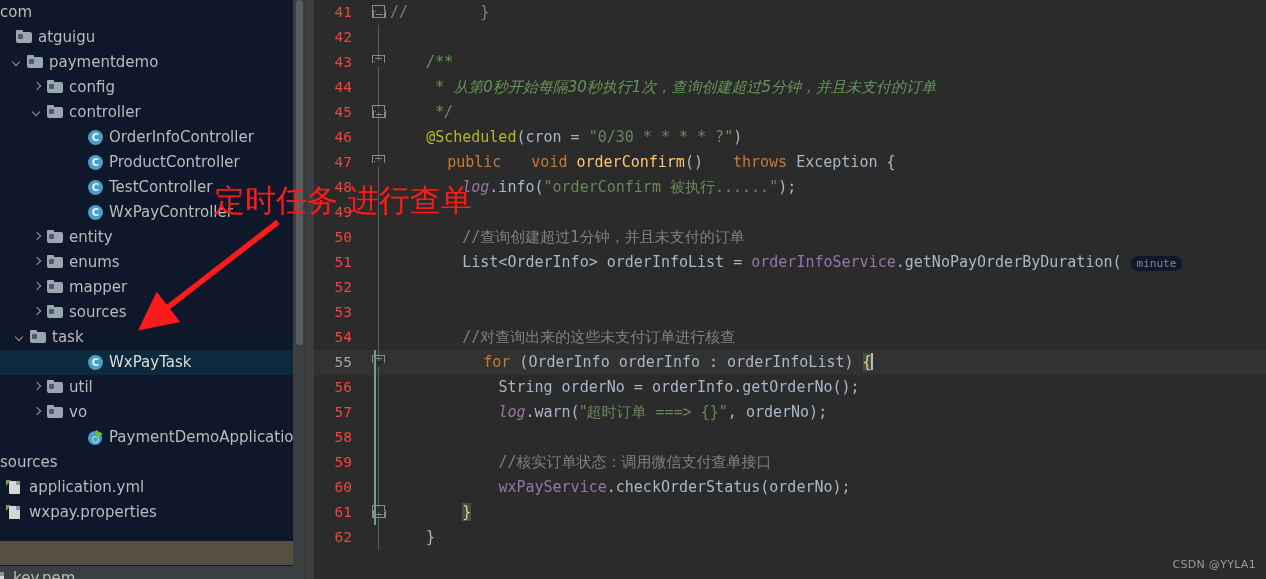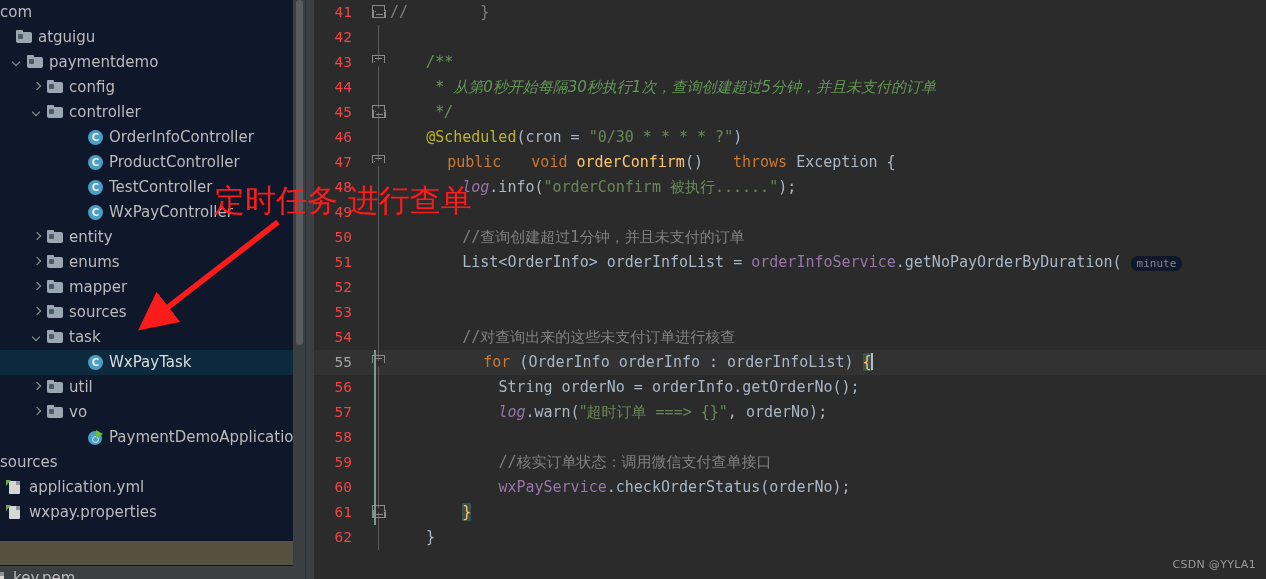--- a/index.html
+++ b/index.html
@@ -253,21 +253,21 @@
           </span>
           <span class="lbl">mapper</span>
         </div>
         <div class="trow" style="padding-left: 31px;">
           <span class="arrow right"></span>
           <span class="ico folder">
             <span class="tab"></span>
           </span>
           <span class="lbl">sources</span>
         </div>
-        <div class="trow" style="padding-left: 31px;">
+        <div class="trow" style="padding-left: 14px;">
           <span class="arrow down"></span>
           <span class="ico folder">
             <span class="tab"></span>
           </span>
           <span class="lbl">task</span>
         </div>
         <div class="trow sel" style="padding-left: 71px;">
           <span style="width: 16px; flex: 0 0 16px;"></span>
           <span class="ico cls">
             <span class="g">C</span>

